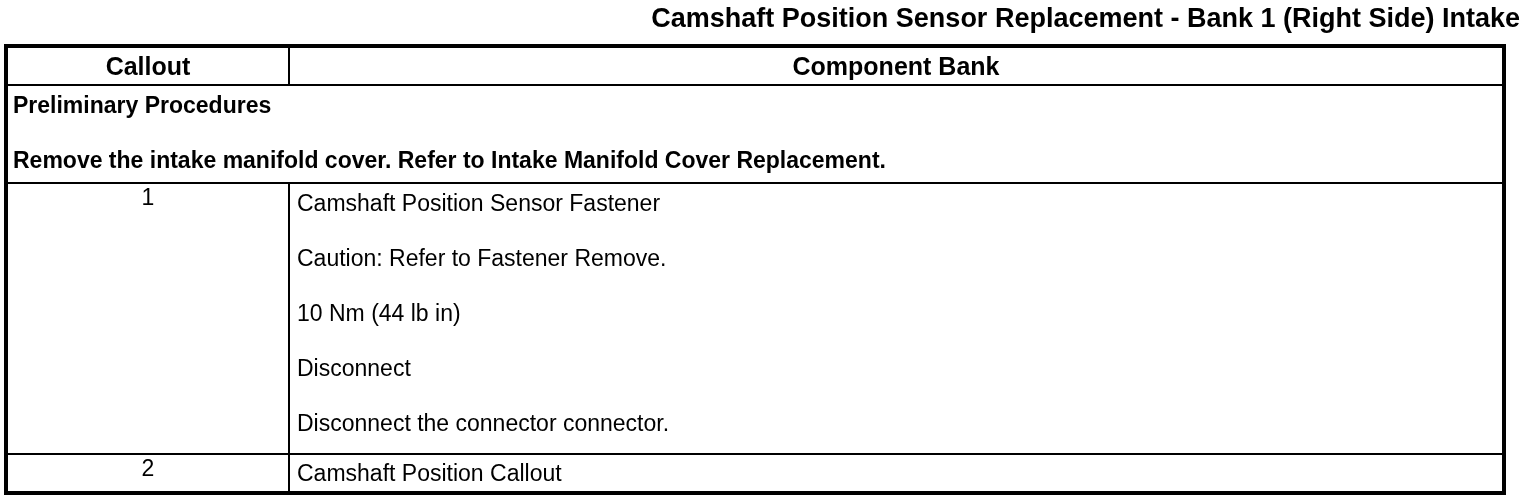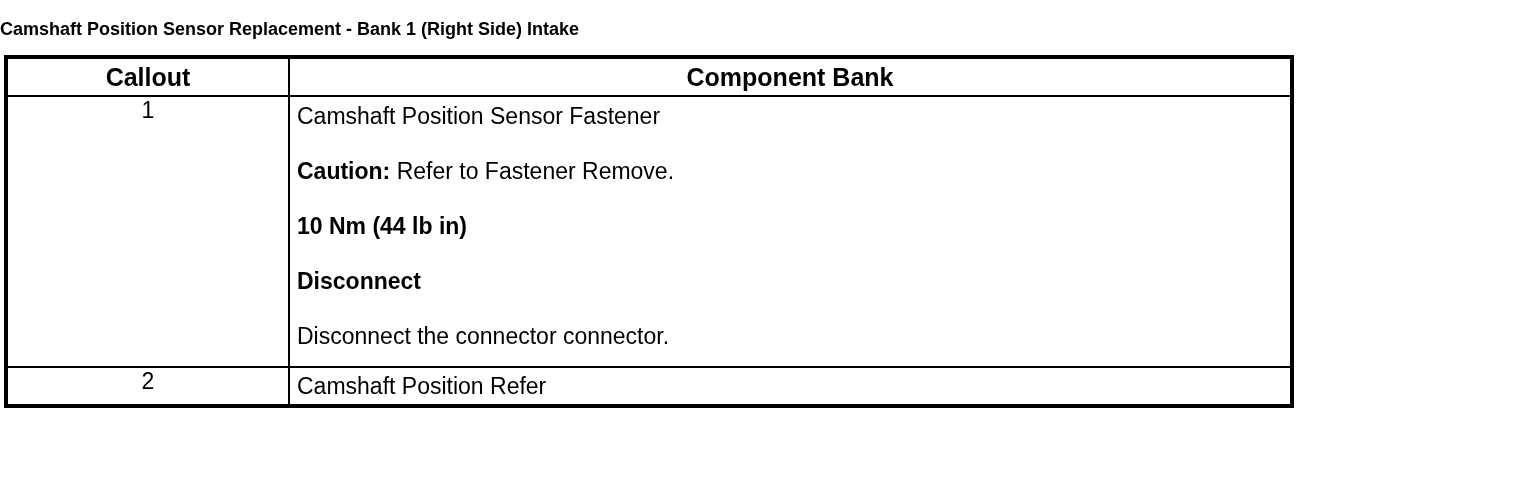--- a/index.html
+++ b/index.html
@@ -8,30 +8,30 @@
     background: #ffffff;
     color: #000000;
     font-family: "Liberation Sans", sans-serif;
   }
   body {
     width: 1520px;
     height: 496px;
     overflow: hidden;
   }
   .page-title {
-    text-align: left;
+    text-align: right;
     font-weight: bold;
-    font-size: 18px;
+    font-size: 27px;
     line-height: 30px;
-    padding-top: 14px;
+    padding-top: 3px;
   }
   table.callout-table {
     border-collapse: collapse;
     table-layout: fixed;
-    width: 1290px;
+    width: 1502px;
     margin: 11px 4px 0 4px;
     border: 4px solid #000000;
   }
   .callout-table th,
   .callout-table td {
     border: 2px solid #000000;
     font-size: 23px;
     vertical-align: top;
   }
   .callout-table th {
@@ -63,49 +63,55 @@
   .component-cell p.last,
   .prelim-cell p.last {
     margin-bottom: 0;
   }
   .row-2 .component-cell {
     vertical-align: middle;
     height: 36px;
     padding-top: 0;
     padding-bottom: 0;
   }
-  .b { font-weight: bold; }
+  .b { font-weight: normal; }
 </style>
 </head>
 <body>
 
 <div class="page-title">Camshaft Position Sensor Replacement - Bank 1 (Right Side) Intake</div>
 
 <table class="callout-table">
   <colgroup>
     <col class="callout-col">
     <col>
   </colgroup>
   <thead>
     <tr>
       <th>Callout</th>
       <th>Component Bank</th>
     </tr>
   </thead>
   <tbody>
+    <tr>
+      <td colspan="2" class="prelim-cell">
+        <p>Preliminary Procedures</p>
+        <p class="last">Remove the intake manifold cover. Refer to Intake Manifold Cover Replacement.</p>
+      </td>
+    </tr>
     <tr class="row-1">
       <td class="callout-cell">1</td>
       <td class="component-cell">
         <p>Camshaft Position Sensor Fastener</p>
         <p><span class="b">Caution:</span> <span>Refer to Fastener Remove.</span></p>
         <p class="b">10 Nm (44 lb in)</p>
         <p class="b">Disconnect</p>
         <p class="last">Disconnect the connector connector.</p>
       </td>
     </tr>
     <tr class="row-2">
       <td class="callout-cell">2</td>
       <td class="component-cell">
-        <p class="last">Camshaft Position Refer</p>
+        <p class="last">Camshaft Position Callout</p>
       </td>
     </tr>
   </tbody>
 </table>
 
 </body></html>

